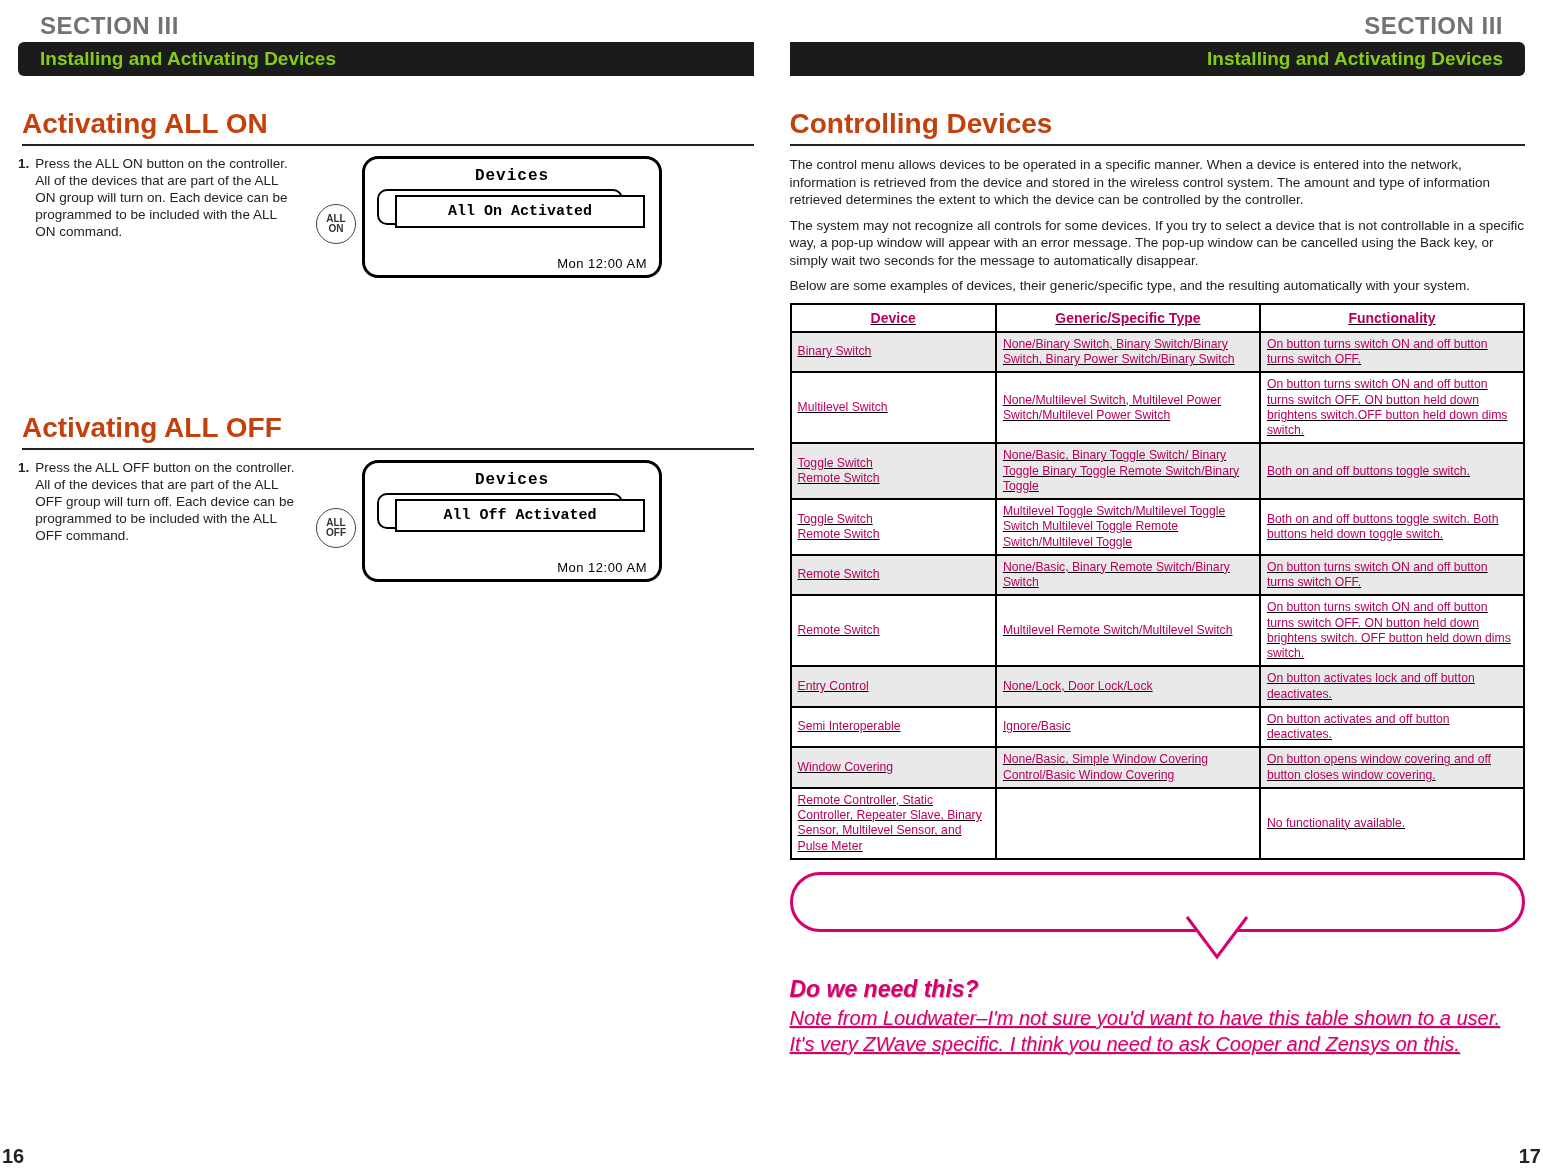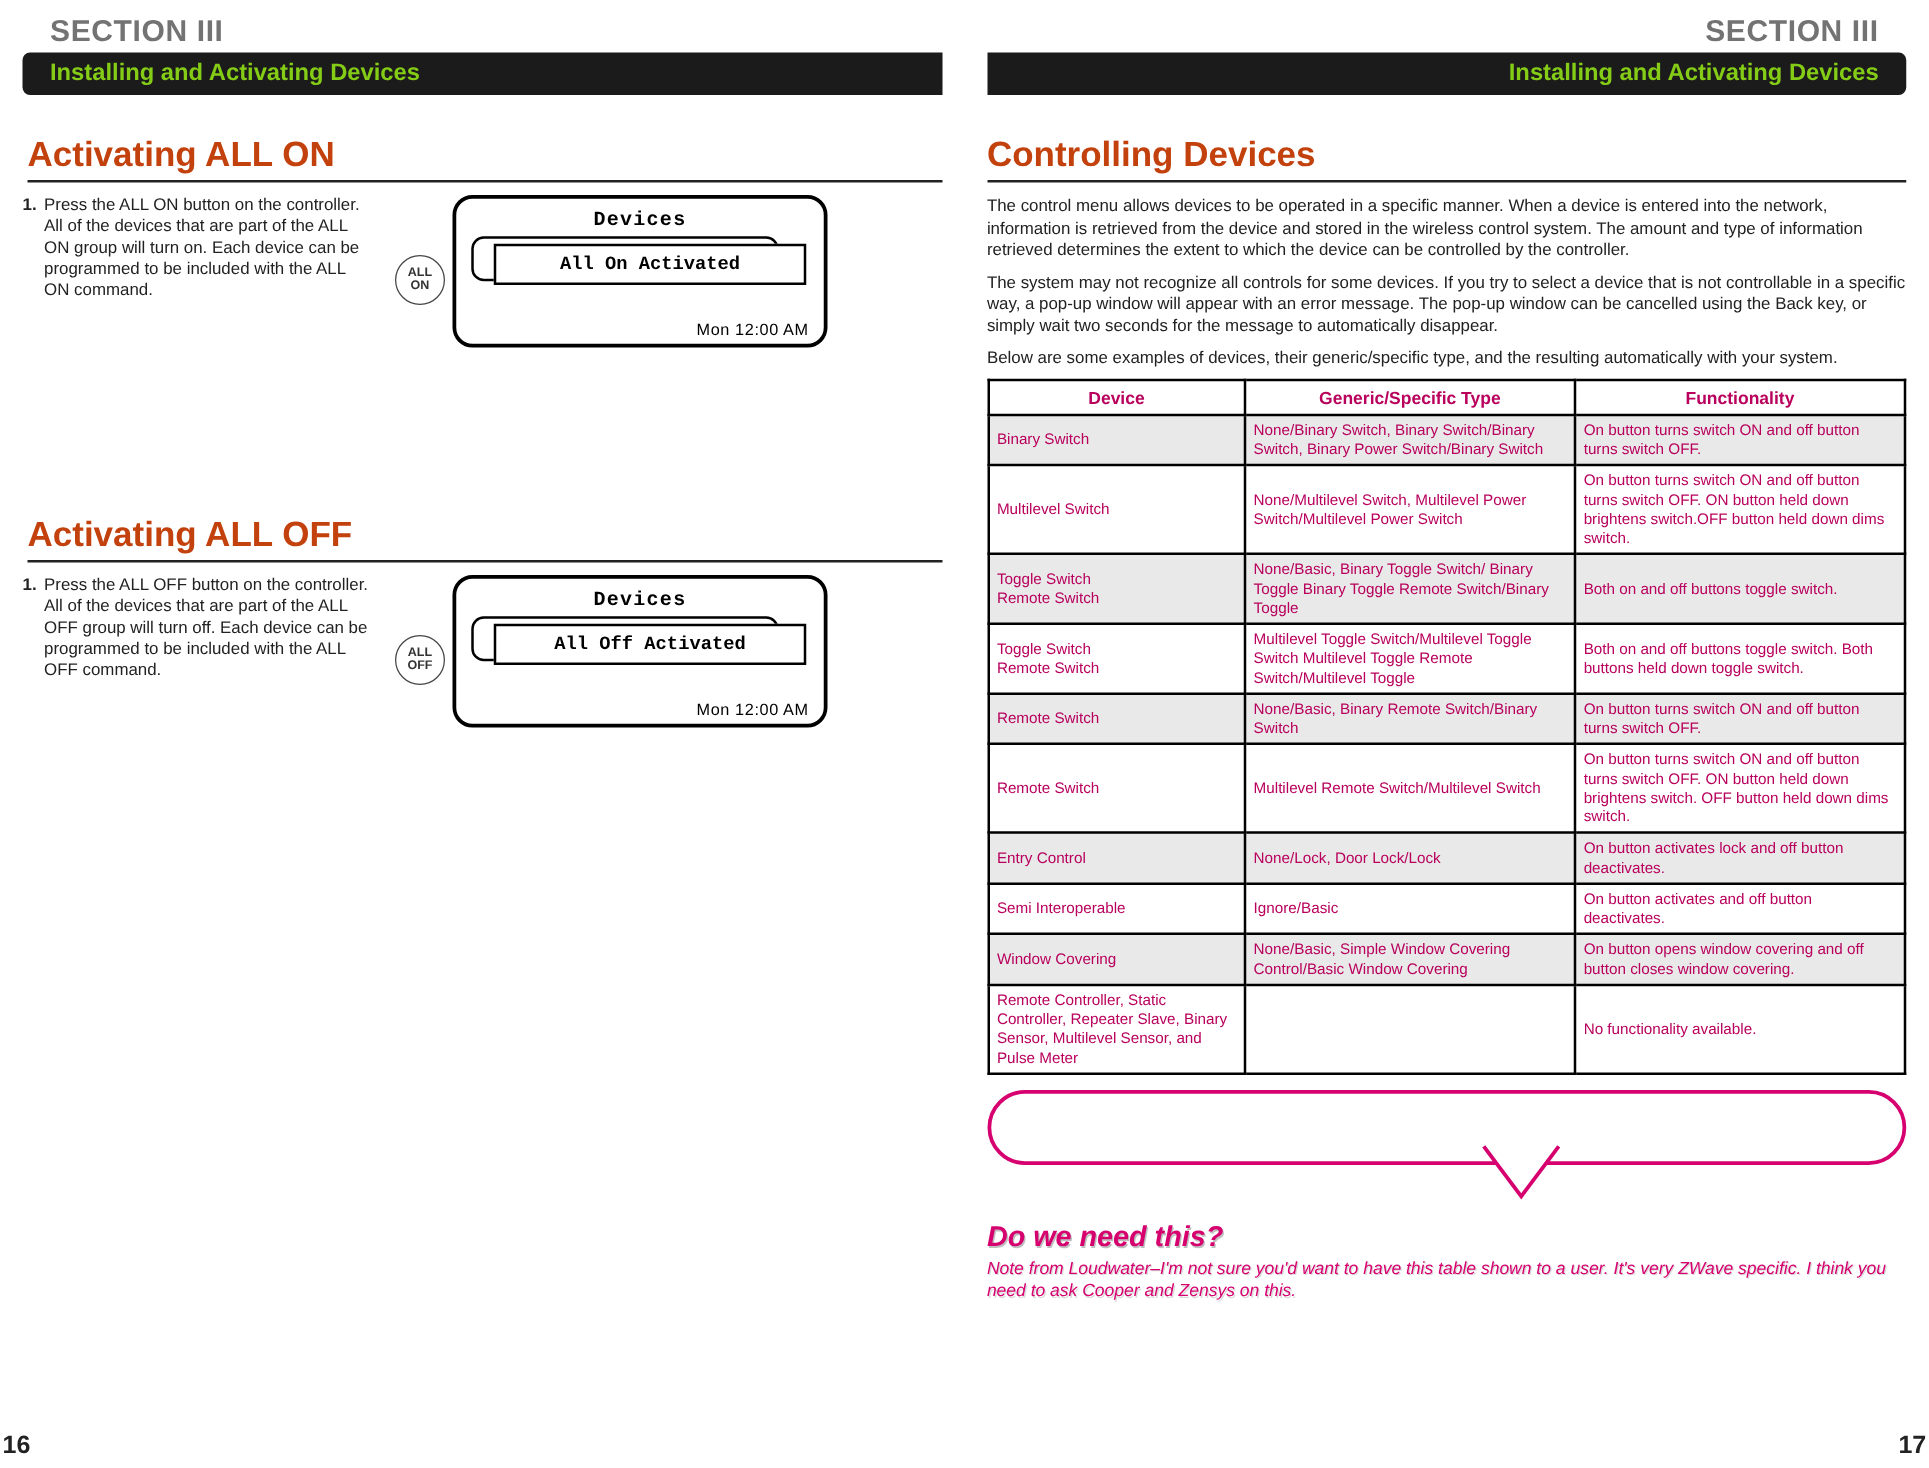--- a/index.html
+++ b/index.html
@@ -19,36 +19,36 @@
   .step { display: flex; gap: 6px; width: 280px; font-size: 13.5px; line-height: 1.25; color: #222; font-family: "Arial Narrow", Arial, sans-serif; font-stretch: condensed; }
   .step-num { font-weight: 800; }
   .hw-col { display: flex; align-items: flex-start; gap: 6px; flex: 1; }
   .hw-btn { width: 40px; height: 40px; border-radius: 50%; border: 1.5px solid #444; display: flex; align-items: center; justify-content: center; font-size: 10px; font-weight: 700; text-align: center; line-height: 1.05; color: #333; margin-top: 48px; }
   .lcd { flex: 1; max-width: 300px; border: 3px solid #000; border-radius: 16px; padding: 8px 10px 4px 10px; font-family: "Courier New", monospace; position: relative; min-height: 122px; }
   .lcd-title { text-align: center; font-weight: 700; font-size: 16px; letter-spacing: 1px; }
   .lcd-popup-back { position: absolute; left: 12px; right: 36px; top: 30px; height: 36px; border: 2.5px solid #000; border-radius: 10px; background: #fff; }
   .lcd-popup { position: absolute; left: 30px; right: 14px; top: 36px; border: 2.5px solid #000; background: #fff; padding: 6px 6px; text-align: center; font-weight: 700; font-size: 15px; }
   .lcd-time { position: absolute; right: 12px; bottom: 4px; font-family: Arial, sans-serif; font-size: 13px; letter-spacing: 0.5px; }
   .right-para { font-size: 13.5px; line-height: 1.3; color: #222; margin: 8px 0; font-family: "Arial Narrow", Arial, sans-serif; font-stretch: condensed; }
-  table.dev { width: 100%; border-collapse: collapse; margin-top: 6px; font-size: 12.2px; font-family: "Arial Narrow", Arial, sans-serif; font-stretch: condensed; }
+  table.dev { width: 100%; border-collapse: collapse; margin-top: 6px; font-size: 12.2px; font-family: "Arial Narrow", Arial, sans-serif; font-stretch: condensed; text-decoration: underline; }
   table.dev th { background: #fff; border: 2px solid #000; padding: 5px 6px; font-size: 14px; font-weight: 800; color: #b8005c; text-align: center; }
   table.dev td { border: 2px solid #000; padding: 4px 6px; vertical-align: middle; color: #b8005c; line-height: 1.25; }
   table.dev tr.z td { background: #e9e9e9; }
   table.dev td.c0 { width: 28%; }
   table.dev td.c1 { width: 36%; }
   table.dev td.c2 { width: 36%; }
   .page-num { position: absolute; bottom: 6px; font-size: 20px; font-weight: 900; color: #222; }
   .page-left .page-num { left: 2px; }
   .page-right .page-num { right: 2px; }
   .callout-wrap { position: relative; margin-top: 12px; }
   .callout-bubble { border: 3px solid #d6006f; border-radius: 36px; height: 60px; position: relative; background: #fff; }
   .callout-tail { position: absolute; left: 54%; top: 45px; width: 0; height: 0; }
   .callout-tail svg { overflow: visible; }
   .note-title { font-size: 23px; font-weight: 800; font-style: italic; color: #d6006f; margin-top: 44px; text-shadow: 1px 1px 0 rgba(0,0,0,0.25); }
-  .note-body { font-size: 14px; font-style: italic; color: #d6006f; line-height: 1.3; margin-top: 2px; text-shadow: 1px 1px 0 rgba(0,0,0,0.15); }
+  .note-body { font-size: 20px; font-style: italic; color: #d6006f; line-height: 1.3; margin-top: 2px; text-shadow: 1px 1px 0 rgba(0,0,0,0.15); text-decoration: underline; }
 </style>
 </head>
 <body>
 
 <div class="spread">
 
   <div class="page page-left">
     <div class="section-label">SECTION III</div>
     <div class="section-bar">Installing and Activating Devices</div>
 

